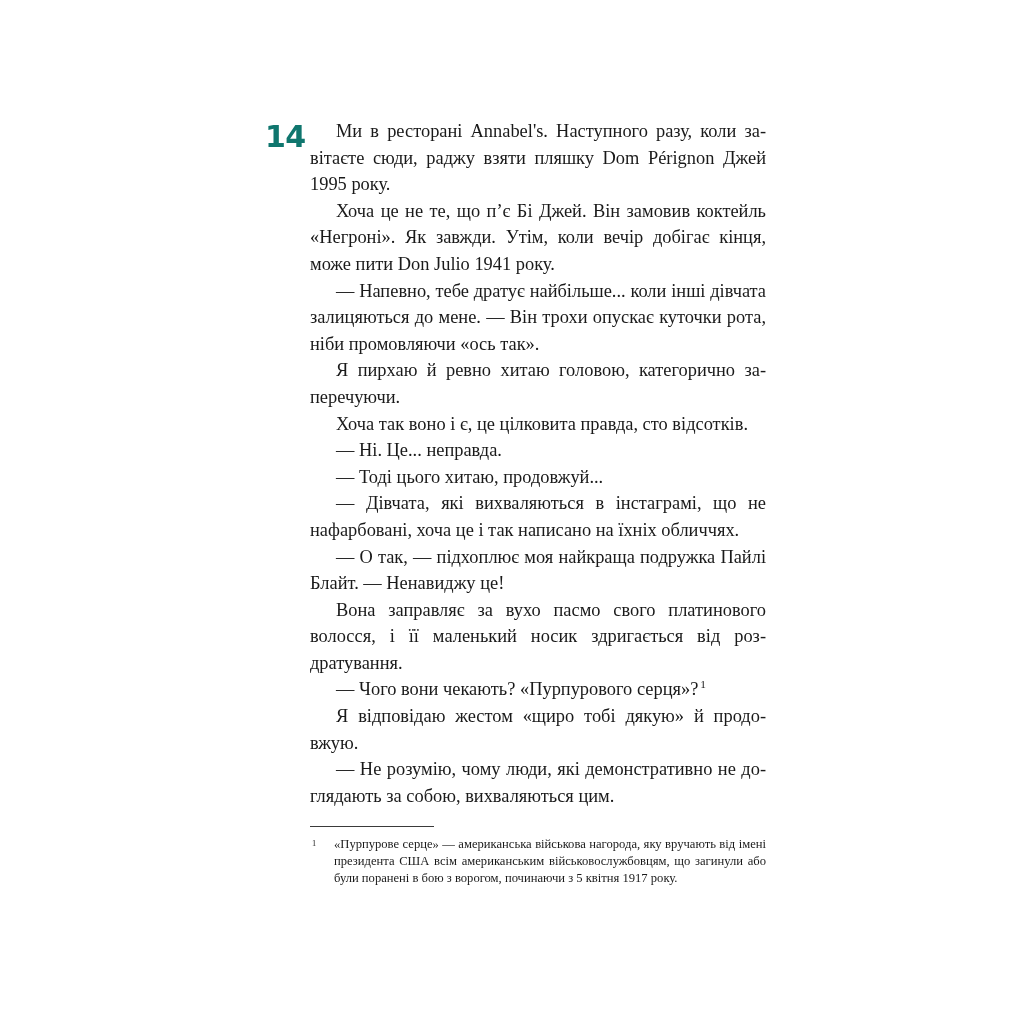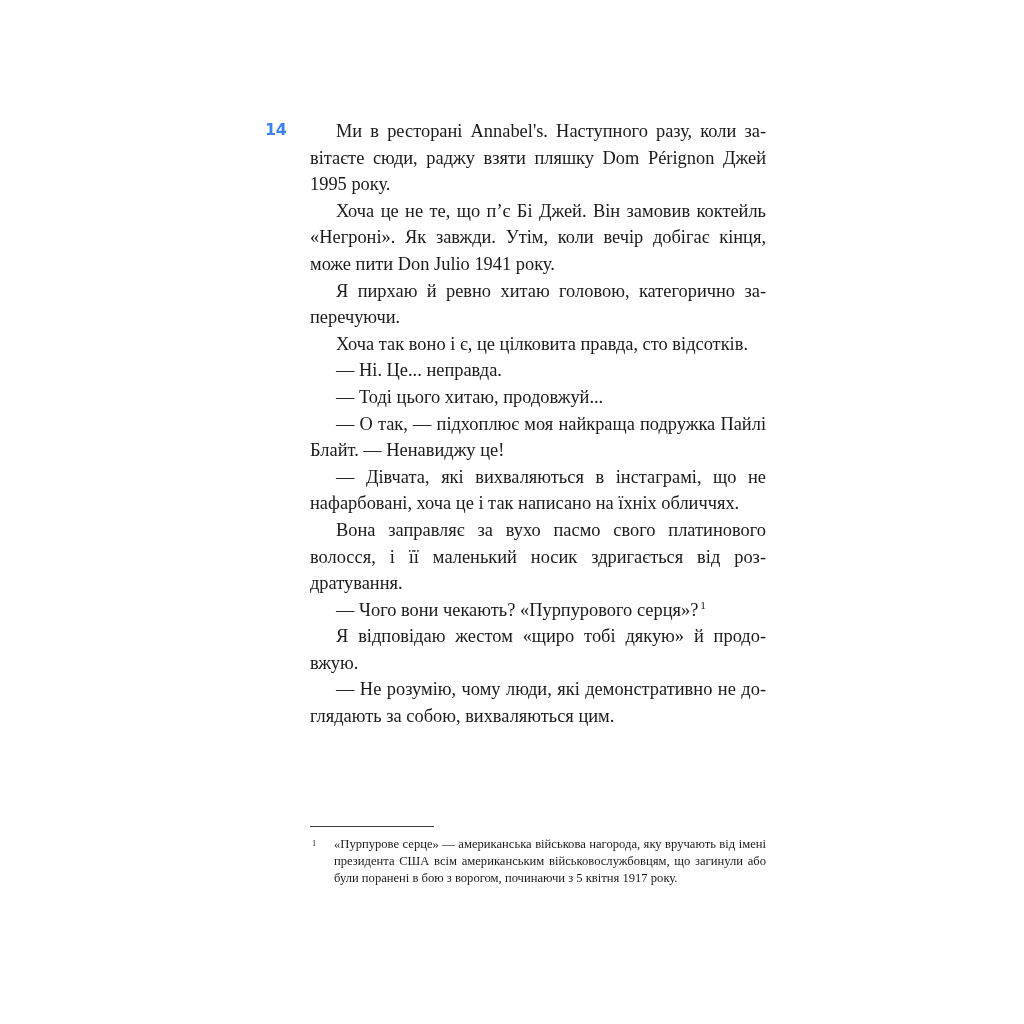--- a/index.html
+++ b/index.html
@@ -34,24 +34,24 @@
     width: 456px;
   }
 
   
   .chapter-number {
     position: absolute;
     left: -45px;
     top: 4px;
     font-family: "DejaVu Sans", "Liberation Sans", sans-serif;
     font-weight: bold;
-    font-size: 16px;
+    font-size: 30px;
     letter-spacing: -0.5px;
     line-height: 1;
-    color: #3b82f6;
+    color: #0f766e;
   }
 
   p.para {
     margin: 0;
     font-size: 18.4px;
     line-height: 26.6px;
     text-align: justify;
     text-justify: inter-word;
     text-indent: 26px;
     hyphens: manual;
@@ -105,26 +105,27 @@
 
 <div class="page">
 
   <div class="text-block">
 
     <div class="chapter-number">14</div>
 
     <div id="paragraphs">
         <p class="para first"><span>Ми в ресторані </span><span class="it">Annabel's</span><span>. Наступного разу, коли за­вітаєте сюди, раджу взяти пляшку </span><span class="it">Dom Pérignon Джей</span><span> 1995 року.</span></p>
         <p class="para"><span>Хоча це не те, що п’є Бі Джей. Він замовив коктейль «Негроні». Як завжди. Утім, коли вечір добігає кінця, може пити </span><span class="it">Don Julio</span><span> 1941 року.</span></p>
+        <p class="para"><span>— Напевно, тебе дратує найбільше... коли інші дівчата залицяються до мене. — Він трохи опускає куточки рота, ніби промовляючи «ось так».</span></p>
         <p class="para"><span>Я пирхаю й ревно хитаю головою, категорично за­перечуючи.</span></p>
         <p class="para"><span>Хоча так воно і є, це цілковита правда, сто відсотків.</span></p>
         <p class="para"><span>— Ні. Це... неправда.</span></p>
         <p class="para"><span>— Тоді цього хитаю, продовжуй...</span></p>
+        <p class="para"><span>— Дівчата, які вихваляються в інстаграмі, що не нафарбовані, хоча це і так написано на їхніх об­личчях.</span></p>
         <p class="para"><span>— О так, — підхоплює моя найкраща подружка Пайлі Блайт. — Ненавиджу це!</span></p>
-        <p class="para"><span>— Дівчата, які вихваляються в інстаграмі, що не нафарбовані, хоча це і так написано на їхніх об­личчях.</span></p>
         <p class="para"><span>Вона заправляє за вухо пасмо свого платинового волосся, і її маленький носик здригається від роз­дратування.</span></p>
         <p class="para"><span>— Чого вони чекають? «Пурпурового серця»?</span><span class="fn-ref">1</span></p>
         <p class="para"><span>Я відповідаю жестом «щиро тобі дякую» й продо­вжую.</span></p>
         <p class="para"><span>— Не розумію, чому люди, які демонстративно не до­глядають за собою, вихваляються цим.</span></p>
       </div>
   </div>
 
   <div class="footnote-area">
     <div class="footnote-rule"></div>
     <div id="footnotes">

